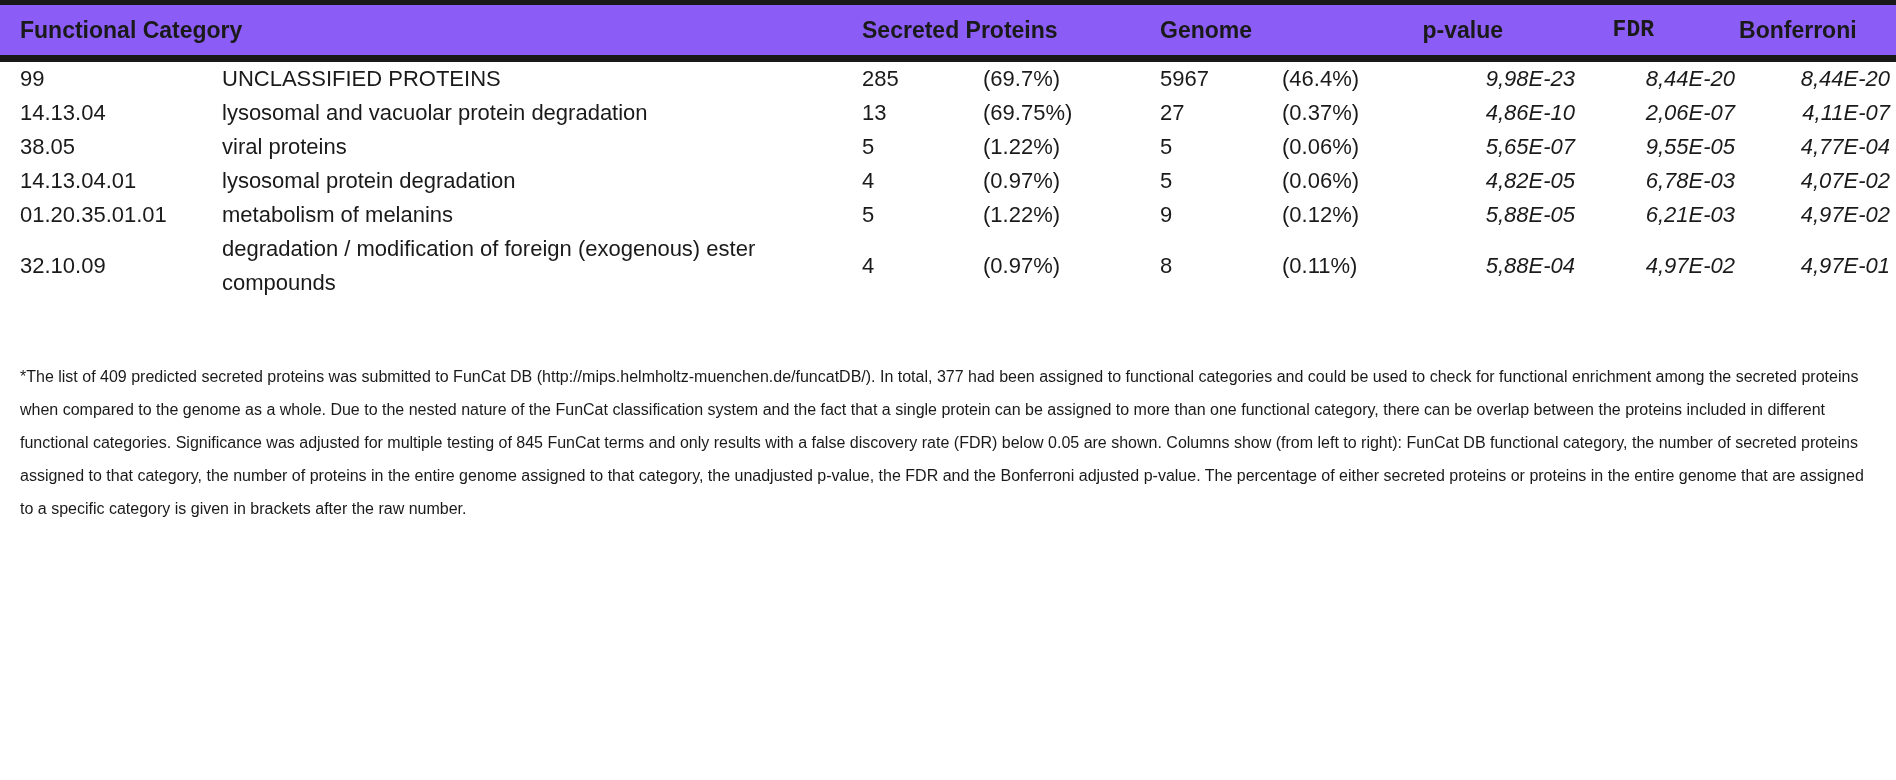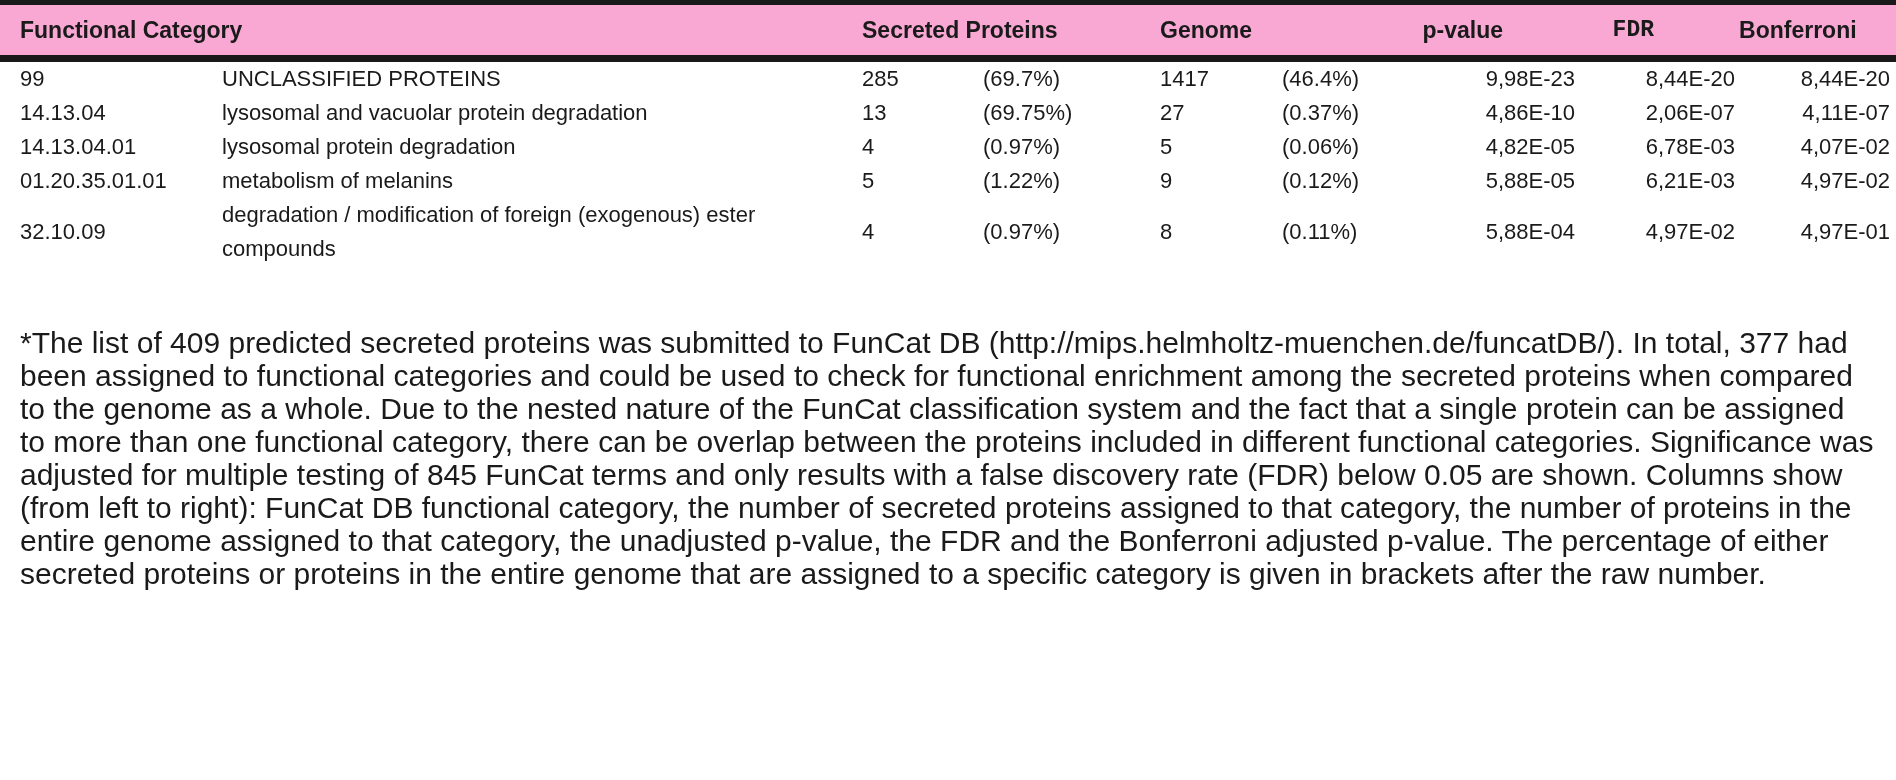--- a/index.html
+++ b/index.html
@@ -17,21 +17,21 @@
   .top-rule {
     height: 5px;
     background: #191919;
   }
   table.enrichment {
     border-collapse: collapse;
     table-layout: fixed;
     width: 1896px;
   }
   thead tr {
-    background: #f9a8d4;
+    background: #8b5cf6;
     margin-top: 10px;
   }
   thead th {
     font-size: 23px;
     font-weight: bold;
     text-align: left;
     height: 50px;
     vertical-align: middle;
     padding: 0;
     border-bottom: 7px solid #191919;
@@ -43,27 +43,27 @@
   th.th-bonf { text-align: left; padding-right: 6px; }
   tbody td {
     font-size: 22px;
     line-height: 34px;
     vertical-align: middle;
     padding: 0;
   }
   td.code { padding-left: 20px; white-space: nowrap; }
   td.desc { padding-right: 12px; }
   td.num  { white-space: nowrap; }
-  td.r    { text-align: right; }
+  td.r    { text-align: right; font-style: italic; }
   td.r-p    { padding-right: 4px; }
   td.r-fdr  { padding-right: 4px; }
   td.r-bonf { padding-right: 6px; }
   .footnote {
     margin: 60px 20px 0 20px;
-    font-size: 30px;
+    font-size: 16px;
     line-height: 33px;
     color: #1a1a1a;
   }
 </style>
 </head>
 <body>
 
 <div class="page">
   <div class="top-rule"></div>
 
@@ -88,36 +88,47 @@
         <th class="th-fdr">FDR</th>
         <th class="th-bonf">Bonferroni</th>
       </tr>
     </thead>
     <tbody>
       <tr>
         <td class="code">99</td>
         <td class="desc">UNCLASSIFIED PROTEINS</td>
         <td class="num">285</td>
         <td class="num">(69.7%)</td>
-        <td class="num">1417</td>
+        <td class="num">5967</td>
         <td class="num">(46.4%)</td>
         <td class="num r r-p">9,98E-23</td>
         <td class="num r r-fdr">8,44E-20</td>
         <td class="num r r-bonf">8,44E-20</td>
       </tr>
       <tr>
         <td class="code">14.13.04</td>
         <td class="desc">lysosomal and vacuolar protein degradation</td>
         <td class="num">13</td>
         <td class="num">(69.75%)</td>
         <td class="num">27</td>
         <td class="num">(0.37%)</td>
         <td class="num r r-p">4,86E-10</td>
         <td class="num r r-fdr">2,06E-07</td>
         <td class="num r r-bonf">4,11E-07</td>
+      </tr>
+      <tr>
+        <td class="code">38.05</td>
+        <td class="desc">viral proteins</td>
+        <td class="num">5</td>
+        <td class="num">(1.22%)</td>
+        <td class="num">5</td>
+        <td class="num">(0.06%)</td>
+        <td class="num r r-p">5,65E-07</td>
+        <td class="num r r-fdr">9,55E-05</td>
+        <td class="num r r-bonf">4,77E-04</td>
       </tr>
       <tr>
         <td class="code">14.13.04.01</td>
         <td class="desc">lysosomal protein degradation</td>
         <td class="num">4</td>
         <td class="num">(0.97%)</td>
         <td class="num">5</td>
         <td class="num">(0.06%)</td>
         <td class="num r r-p">4,82E-05</td>
         <td class="num r r-fdr">6,78E-03</td>

